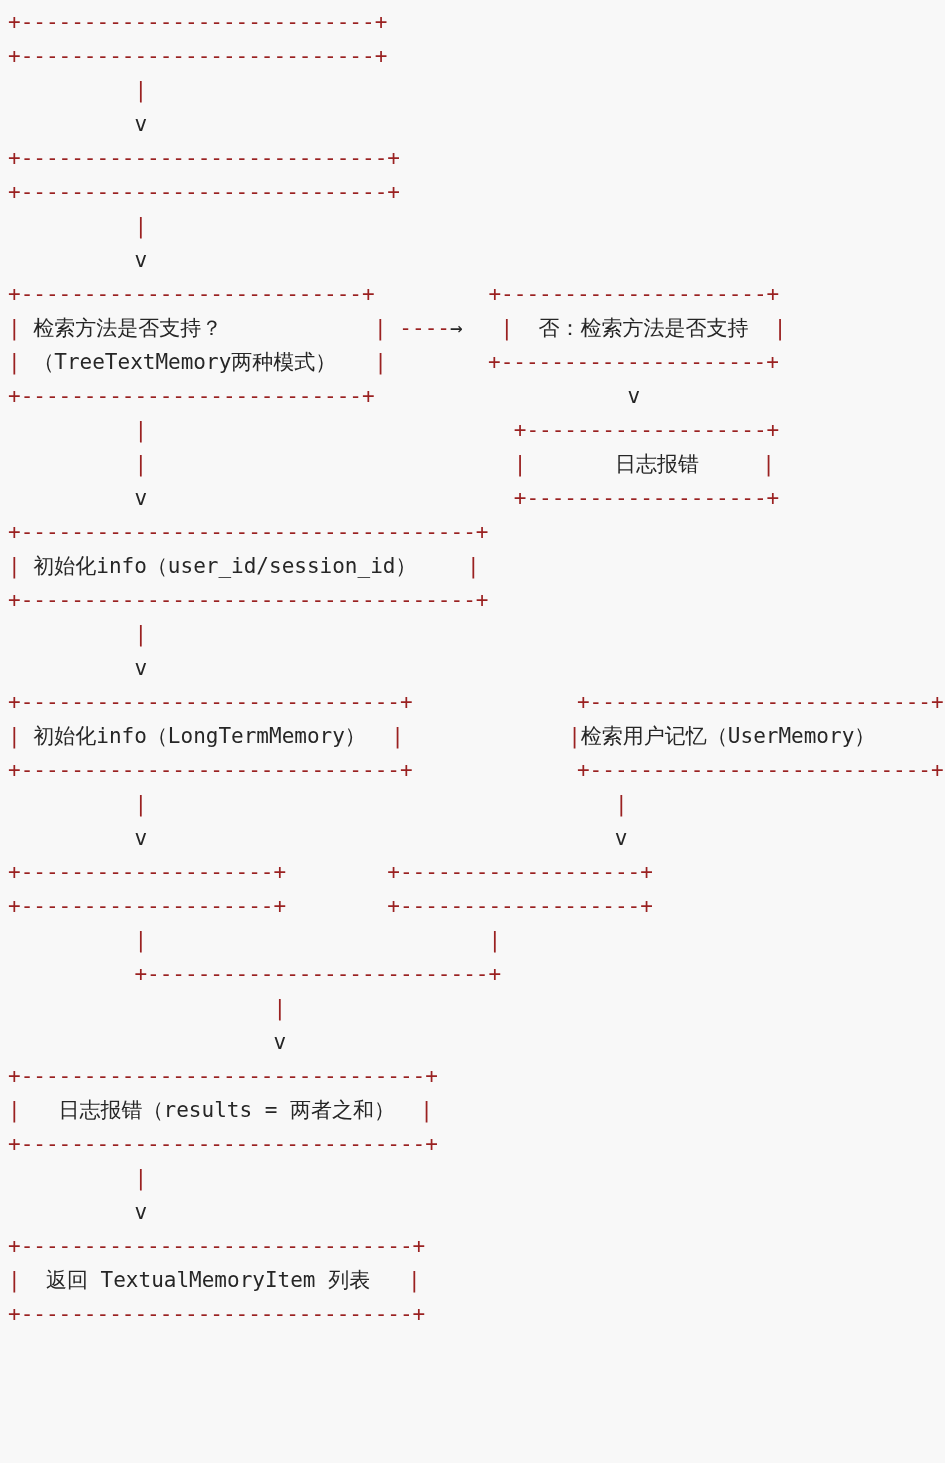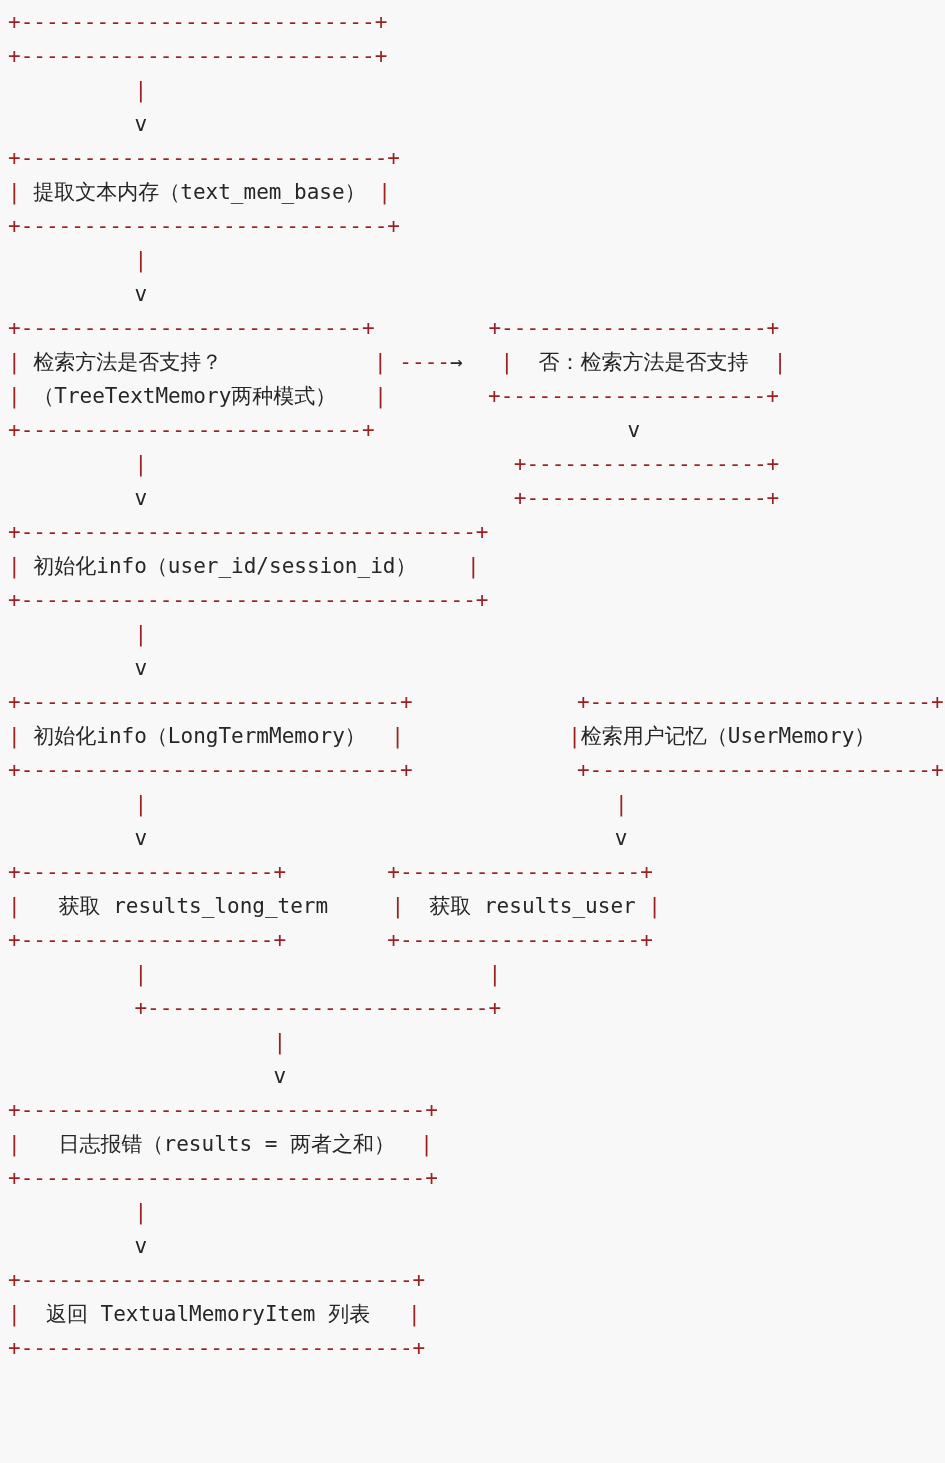--- a/index.html
+++ b/index.html
@@ -30,42 +30,41 @@
 </style>
 </head>
 <body>
 
 <div id="ascii-flowchart">
     <div class="diagram-line"><span class="frame-char">+----------------------------+</span></div>
     <div class="diagram-line"><span class="frame-char">+----------------------------+</span></div>
     <div class="diagram-line"><span>          </span><span class="frame-char">|</span></div>
     <div class="diagram-line"><span>          v</span></div>
     <div class="diagram-line"><span class="frame-char">+-----------------------------+</span></div>
-    <div class="diagram-line"><span class="frame-char">|</span><span> 提取文本内存（text_mem_base） </span><span class="frame-char">|</span></div>
     <div class="diagram-line"><span class="frame-char">+-----------------------------+</span></div>
     <div class="diagram-line"><span>          </span><span class="frame-char">|</span></div>
     <div class="diagram-line"><span>          v</span></div>
     <div class="diagram-line"><span class="frame-char">+---------------------------+</span><span>         </span><span class="frame-char">+---------------------+</span></div>
     <div class="diagram-line"><span class="frame-char">|</span><span> 检索方法是否支持？            </span><span class="frame-char">|</span><span> </span><span class="frame-char">----</span><span>→   </span><span class="frame-char">|</span><span>  否：检索方法是否支持  </span><span class="frame-char">|</span></div>
     <div class="diagram-line"><span class="frame-char">|</span><span> （TreeTextMemory两种模式）   </span><span class="frame-char">|</span><span>        </span><span class="frame-char">+---------------------+</span></div>
     <div class="diagram-line"><span class="frame-char">+---------------------------+</span><span>                    v</span></div>
     <div class="diagram-line"><span>          </span><span class="frame-char">|</span><span>                             </span><span class="frame-char">+-------------------+</span></div>
+    <div class="diagram-line"><span>          </span><span class="frame-char">|</span><span>                             </span><span class="frame-char">|</span><span>       日志报错     </span><span class="frame-char">|</span></div>
     <div class="diagram-line"><span>          v                             </span><span class="frame-char">+-------------------+</span></div>
     <div class="diagram-line"><span class="frame-char">+------------------------------------+</span></div>
     <div class="diagram-line"><span class="frame-char">|</span><span> 初始化info（user_id/session_id）    </span><span class="frame-char">|</span></div>
     <div class="diagram-line"><span class="frame-char">+------------------------------------+</span></div>
     <div class="diagram-line"><span>          </span><span class="frame-char">|</span></div>
     <div class="diagram-line"><span>          v</span></div>
     <div class="diagram-line"><span class="frame-char">+------------------------------+</span><span>             </span><span class="frame-char">+---------------------------+</span></div>
     <div class="diagram-line"><span class="frame-char">|</span><span> 初始化info（LongTermMemory）  </span><span class="frame-char">|</span><span>             </span><span class="frame-char">|</span><span>检索用户记忆（UserMemory）     </span></div>
     <div class="diagram-line"><span class="frame-char">+------------------------------+</span><span>             </span><span class="frame-char">+---------------------------+</span></div>
     <div class="diagram-line"><span>          </span><span class="frame-char">|</span><span>                                     </span><span class="frame-char">|</span></div>
     <div class="diagram-line"><span>          v                                     v</span></div>
     <div class="diagram-line"><span class="frame-char">+--------------------+</span><span>        </span><span class="frame-char">+-------------------+</span></div>
-    <div class="diagram-line"><span class="frame-char">|</span><span>   获取 results_long_term     </span><span class="frame-char">|</span><span>  获取 results_user </span><span class="frame-char">|</span></div>
     <div class="diagram-line"><span class="frame-char">+--------------------+</span><span>        </span><span class="frame-char">+-------------------+</span></div>
     <div class="diagram-line"><span>          </span><span class="frame-char">|</span><span>                           </span><span class="frame-char">|</span></div>
     <div class="diagram-line"><span>          </span><span class="frame-char">+---------------------------+</span></div>
     <div class="diagram-line"><span>                     </span><span class="frame-char">|</span></div>
     <div class="diagram-line"><span>                     v</span></div>
     <div class="diagram-line"><span class="frame-char">+--------------------------------+</span></div>
     <div class="diagram-line"><span class="frame-char">|</span><span>   日志报错（results = 两者之和）  </span><span class="frame-char">|</span></div>
     <div class="diagram-line"><span class="frame-char">+--------------------------------+</span></div>
     <div class="diagram-line"><span>          </span><span class="frame-char">|</span></div>
     <div class="diagram-line"><span>          v</span></div>

